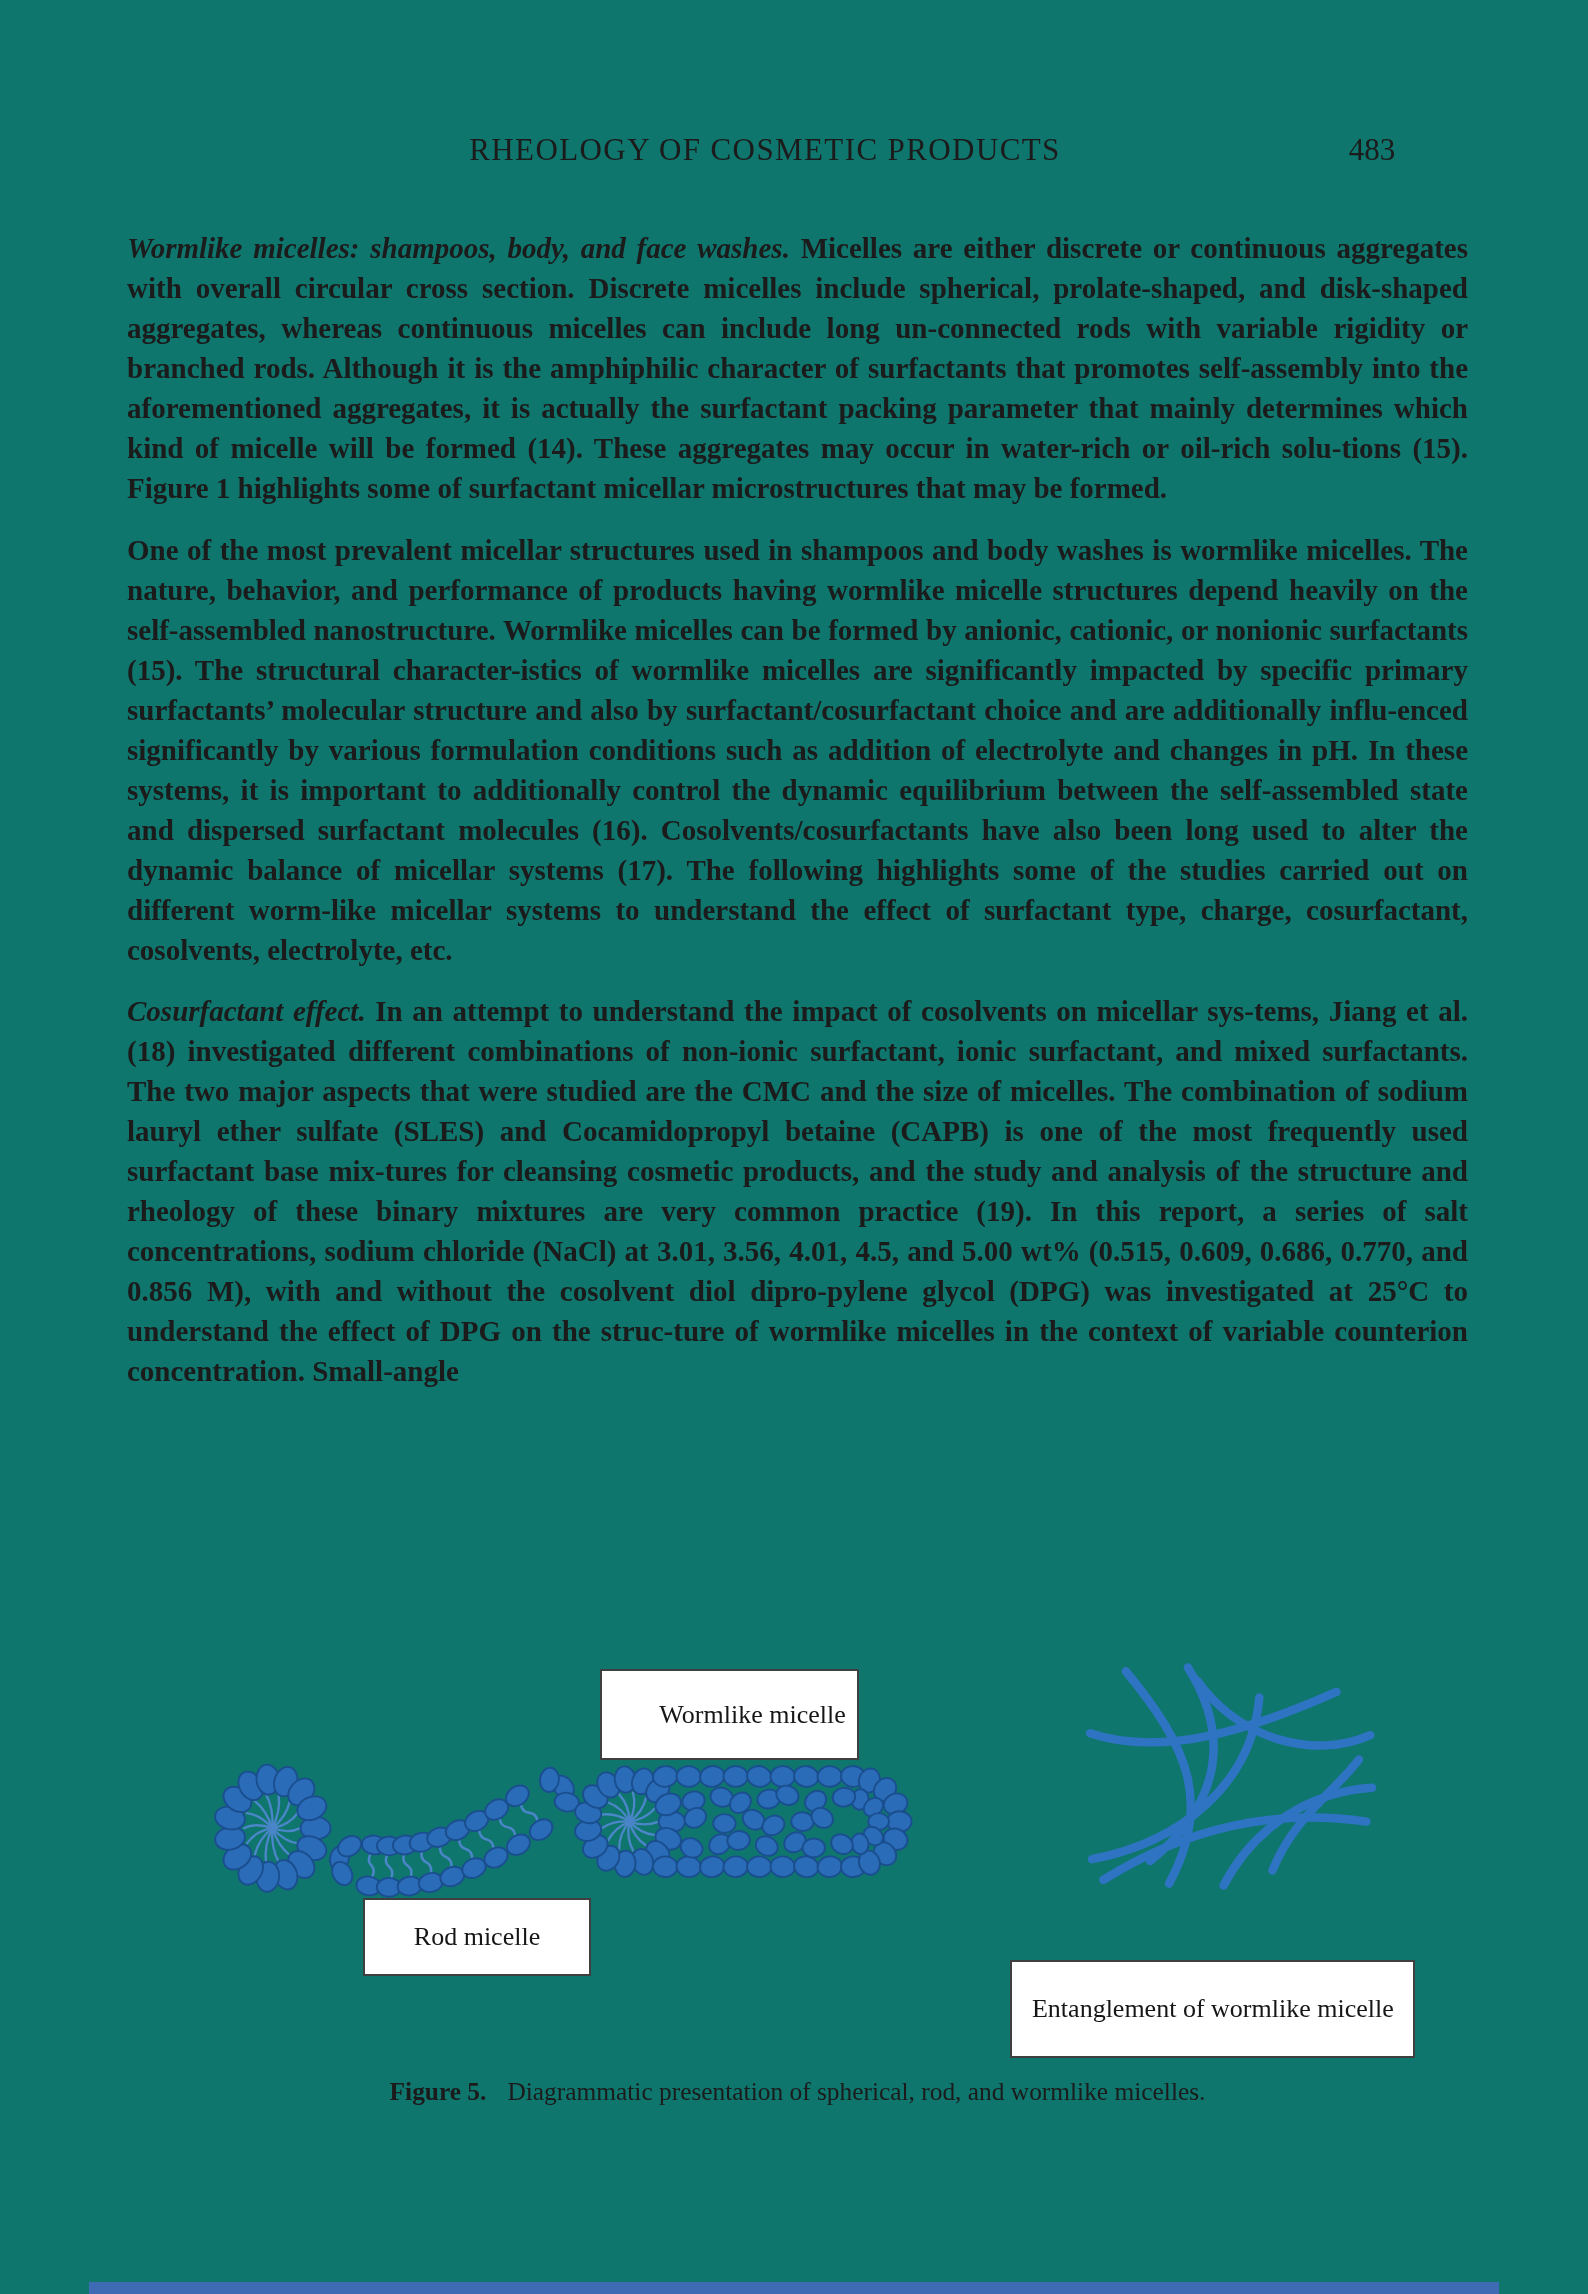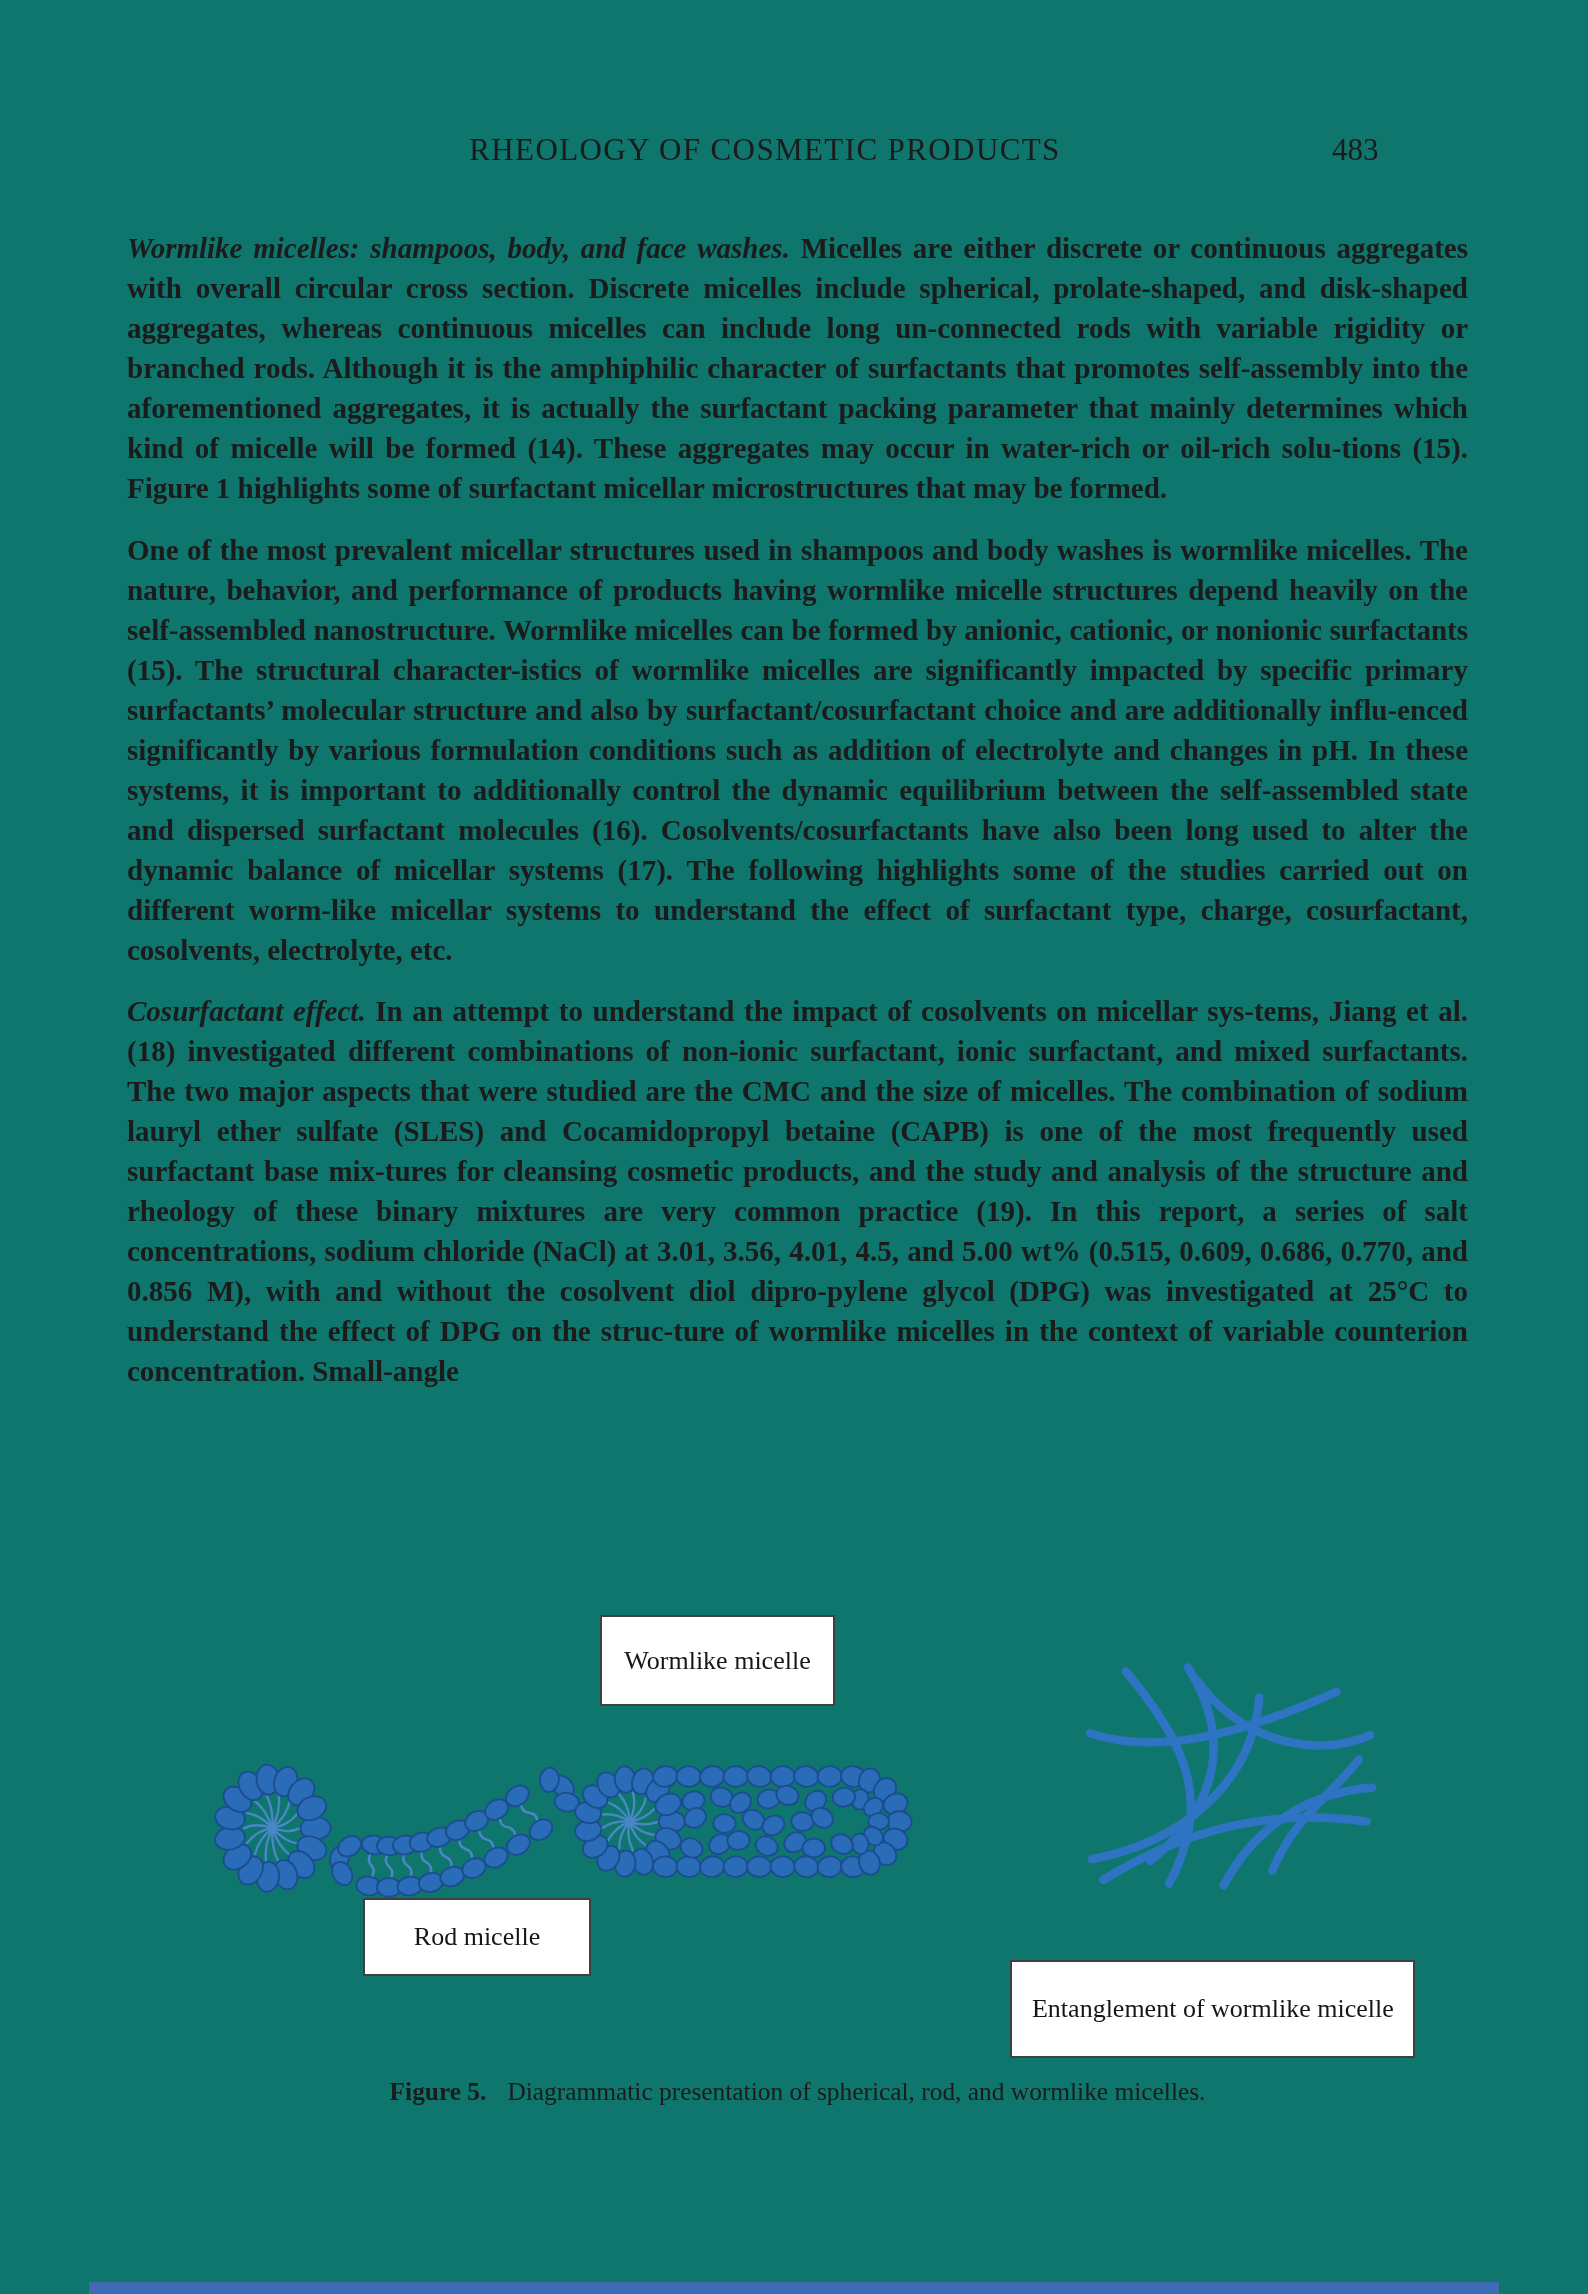--- a/index.html
+++ b/index.html
@@ -1,29 +1,29 @@
 <!DOCTYPE html>
 <html style="font-size:15px"><head>
 <meta charset="utf-8">
 <style>
   html,body{margin:0;padding:0;background:#e8e8e8;}
   .page{position:relative;width:1589px;height:2295px;background:#0f766e;overflow:hidden;
         font-family:"Liberation Serif","DejaVu Serif",serif;color:#1b1b1b;}
   .header-title{position:absolute;top:132px;left:127px;width:1276px;text-align:center;
         font-size:31px;letter-spacing:1.4px;white-space:nowrap;}
-  .page-num{position:absolute;top:132px;left:1332px;width:80px;text-align:left;font-size:31px;}
+  .page-num{position:absolute;top:132px;left:1332px;width:80px;text-align:center;font-size:31px;}
   .text-block{position:absolute;top:228px;left:127px;width:1341px;font-size:29px;
         line-height:40px;text-align:justify;}
   .text-block p{margin:0 0 21.7px 0;font-weight:bold;}
   .text-block em{font-style:italic;}
   .label-box{position:absolute;border:2.8px solid #3f3f3f;background:#ffffff;box-sizing:border-box;
         display:flex;align-items:center;justify-content:center;text-align:center;
         font-size:26px;line-height:1.3;padding:3.8px 11.3px;color:#161616;}
   .box-spherical{left:188px;top:1653px;width:141px;height:111px;padding:3.8px 5.6px;}
-  .box-wormlike{left:600px;top:1615px;width:235px;height:91px;}
+  .box-wormlike{left:600px;top:1669px;width:259px;height:91px;justify-content:flex-end;}
   .box-rod{left:363px;top:1898px;width:228px;height:78px;}
   .box-entangle{left:1010px;top:1960px;width:405px;height:98px;padding-left:12px;}
   .fig-canvas{position:absolute;left:0;top:1643px;width:1589px;height:282px;}
   .fig-caption{position:absolute;top:2077px;left:127px;width:1341px;text-align:center;font-size:25.4px;}
   .fig-caption .cap-label{font-weight:bold;}
   .fig-caption .cap-text{margin-left:21px;}
   .bottom-bar{position:absolute;left:89px;top:2282px;width:1410px;height:12.2px;}
 </style>
 </head>
 <body>

